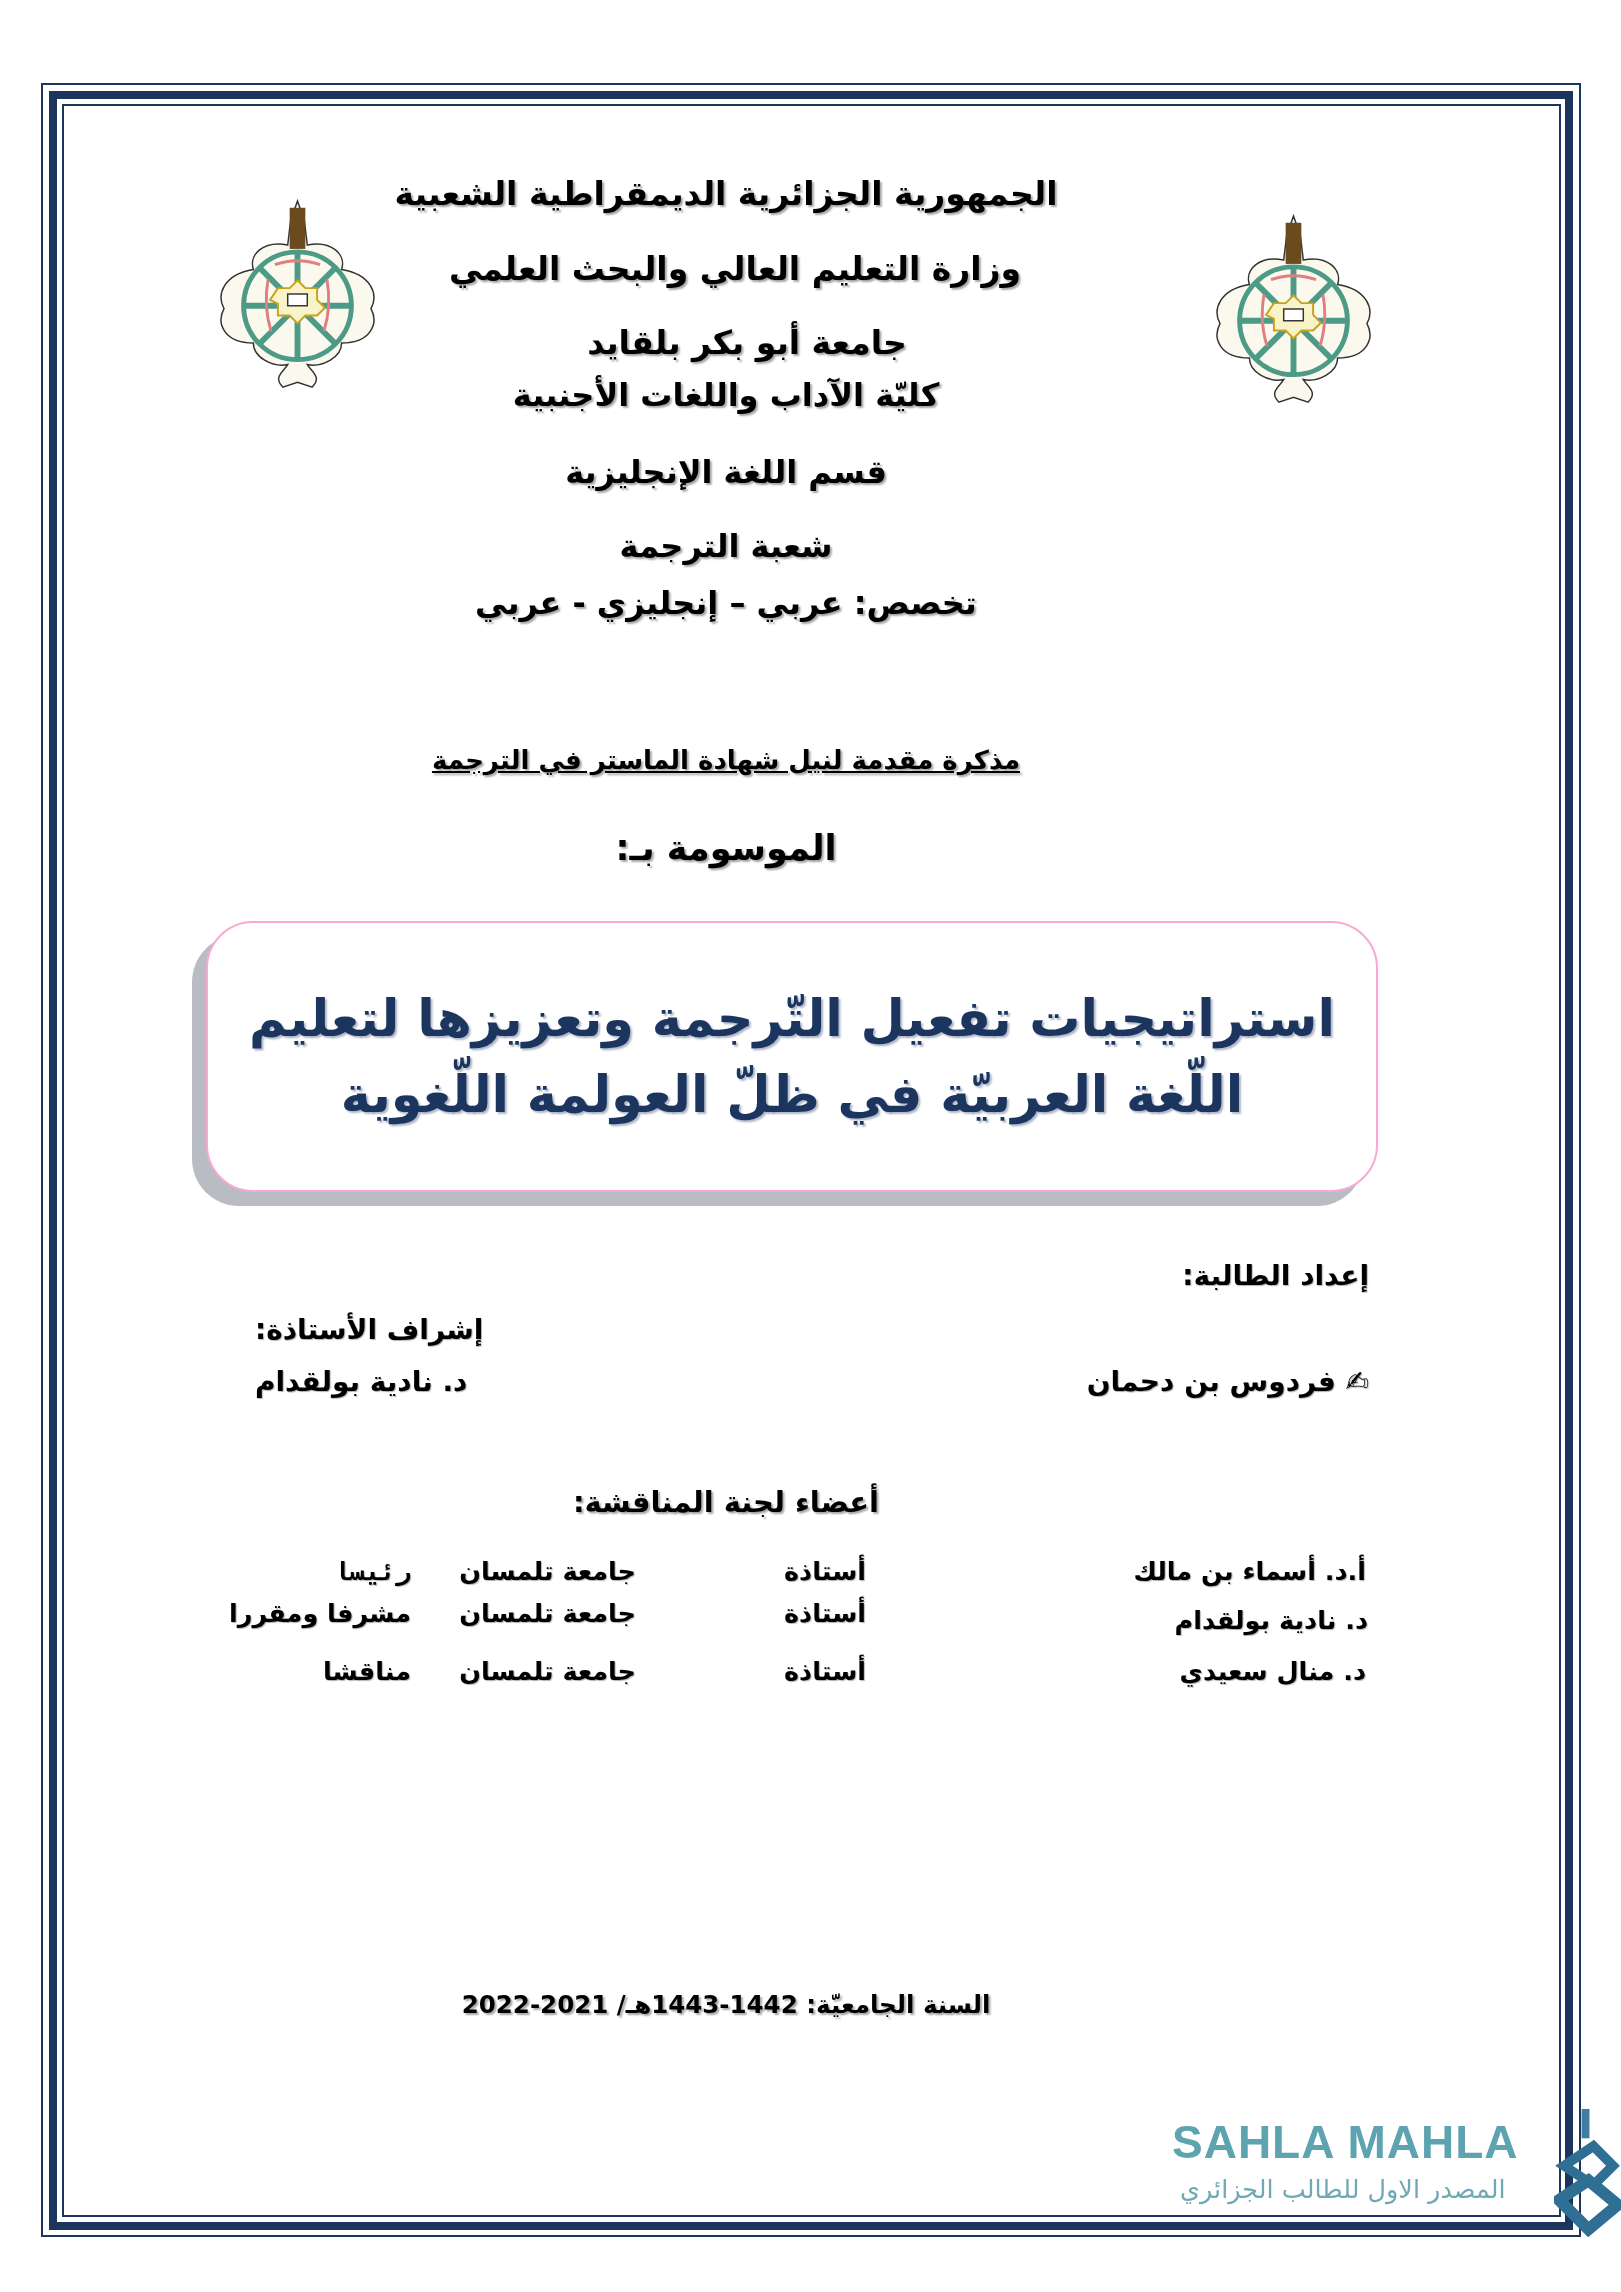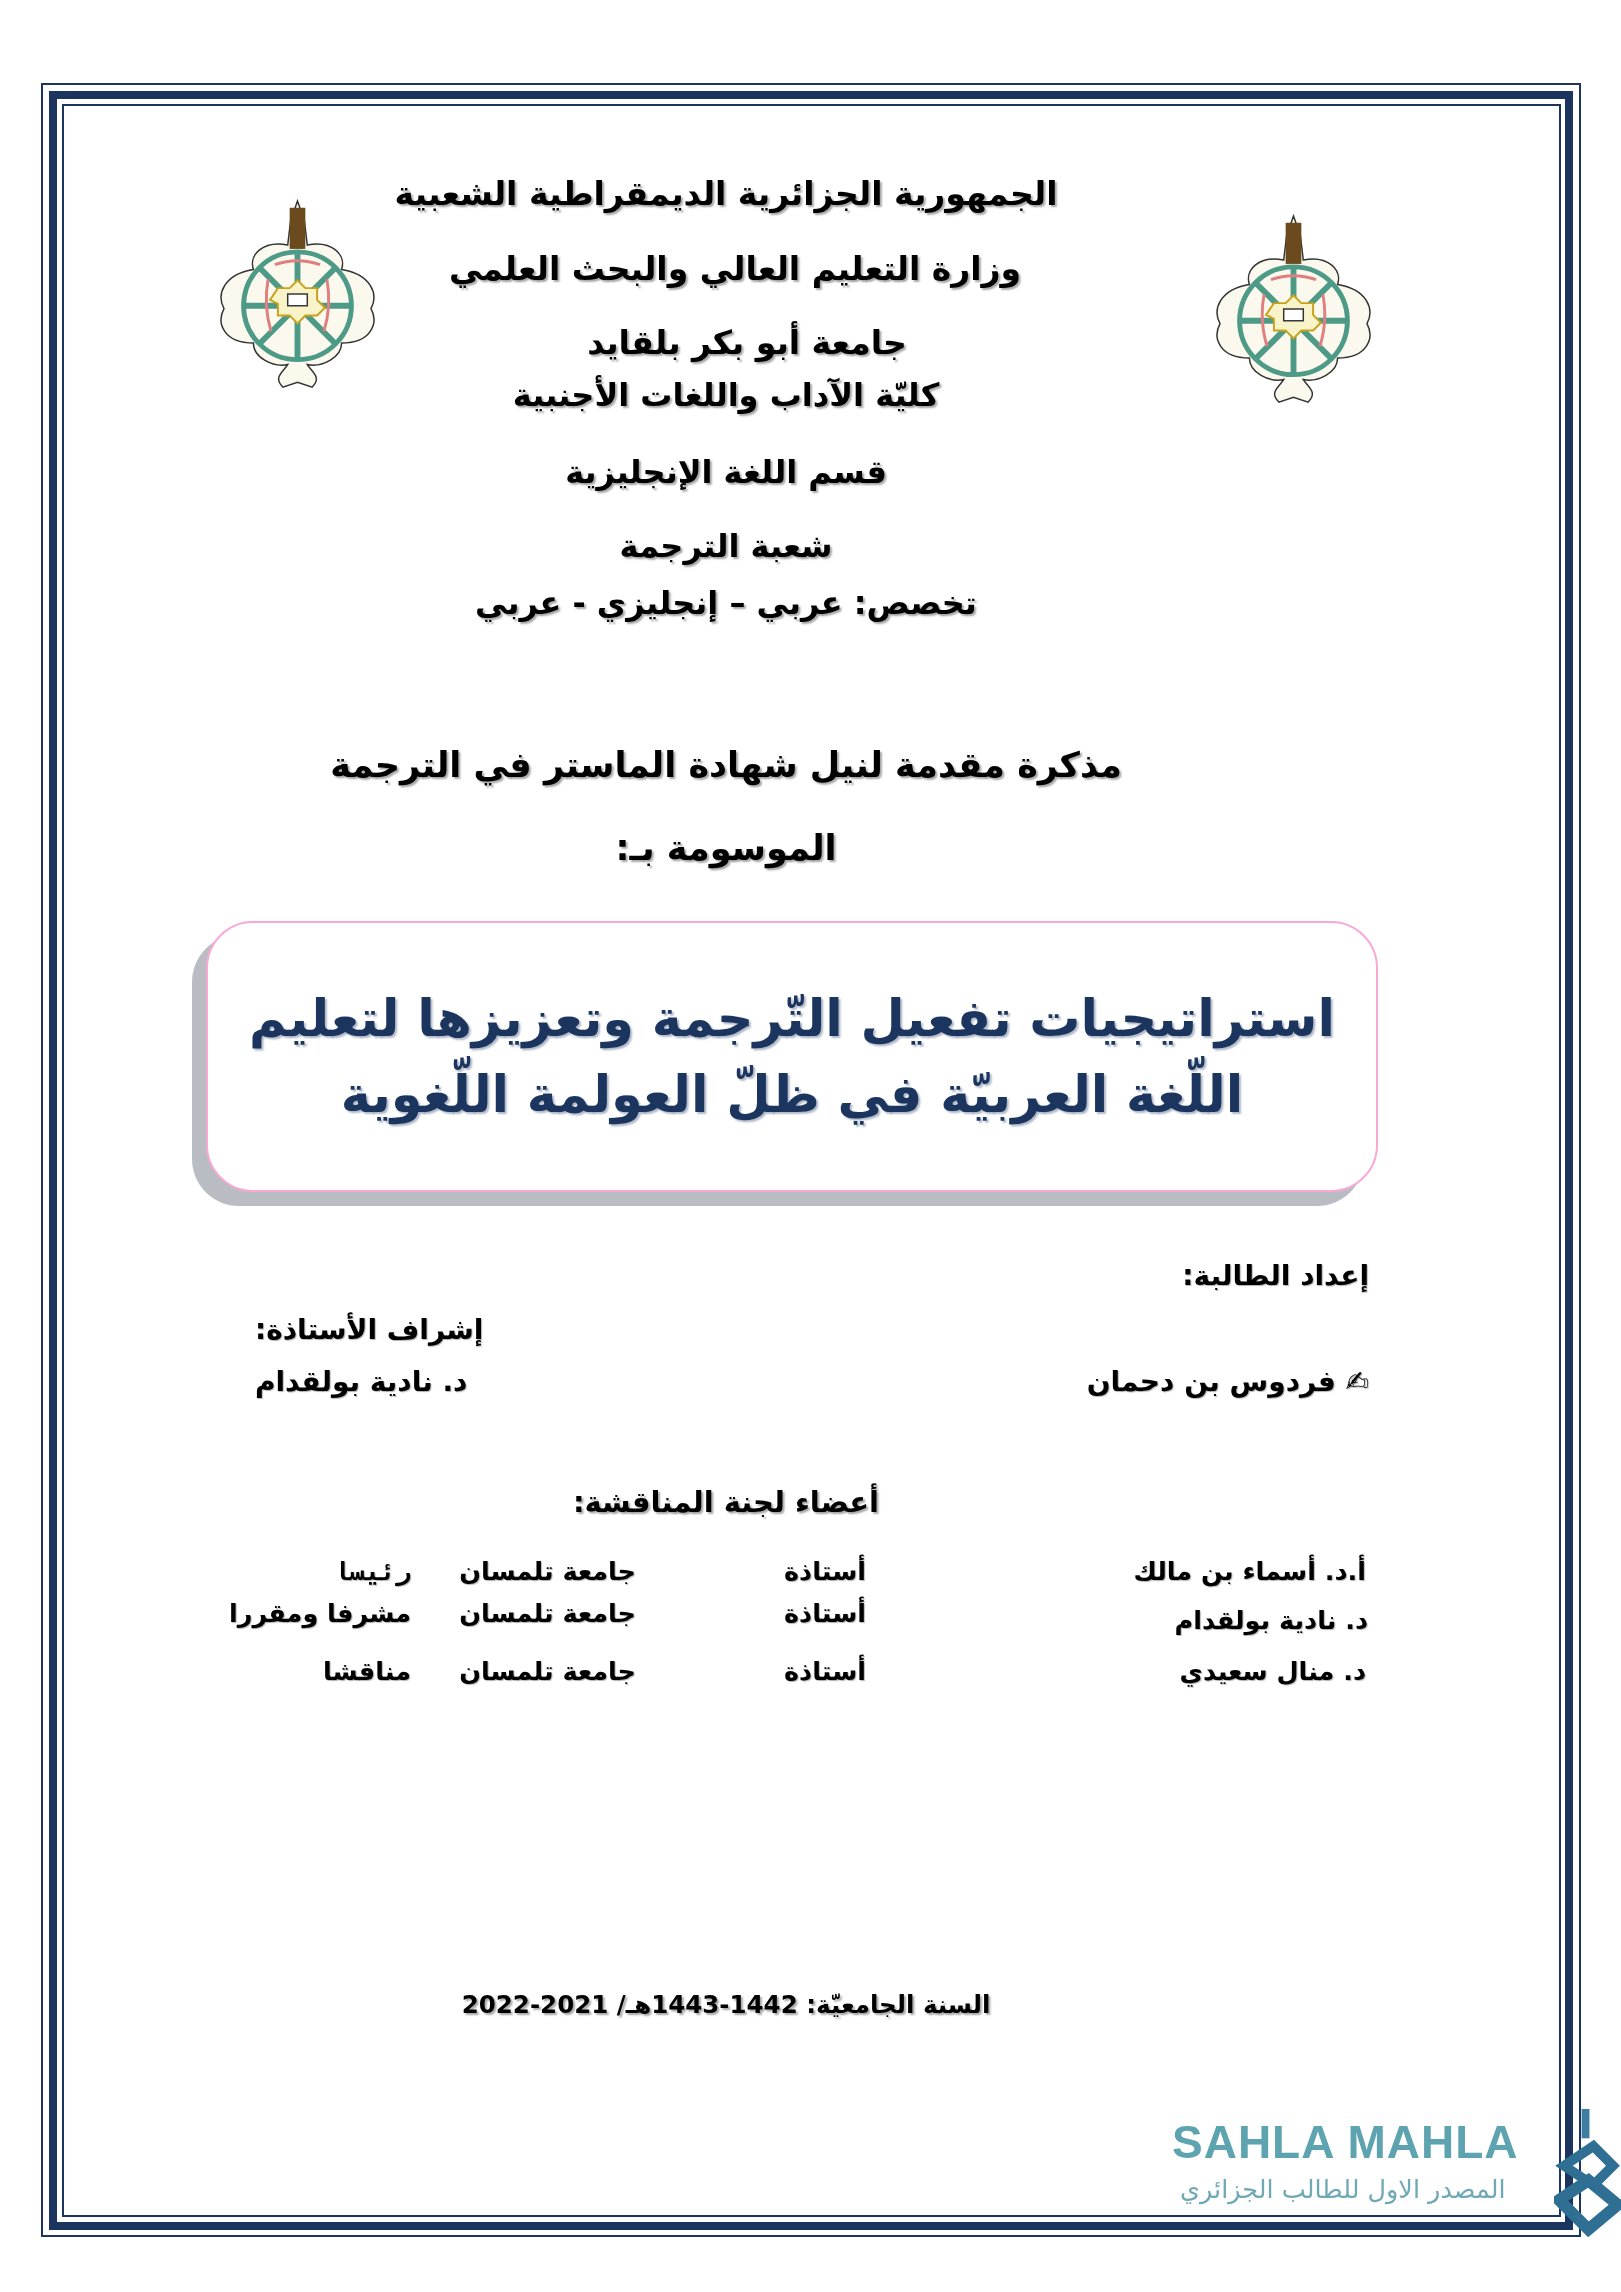--- a/index.html
+++ b/index.html
@@ -75,21 +75,21 @@
 </div>
 
 <div class="line h1" style="top:174px;">الجمهورية الجزائرية الديمقراطية الشعبية</div>
 <div class="line h1" style="top:249px;padding-left:9px;">وزارة التعليم العالي والبحث العلمي</div>
 <div class="line h1" style="top:323px;padding-left:21px;">جامعة أبو بكر بلقايد</div>
 <div class="line h2" style="top:376px;">كليّة الآداب واللغات الأجنبية</div>
 <div class="line h2" style="top:453px;">قسم اللغة الإنجليزية</div>
 <div class="line h2" style="top:527px;">شعبة الترجمة</div>
 <div class="line h2" style="top:584px;">تخصص: عربي – إنجليزي - عربي</div>
 
-<div class="line h1" style="top:745px; font-size:35px;">مذكرة مقدمة لنيل شهادة الماستر في الترجمة</div>
+<div class="line h1" style="top:745px; font-size:26px;text-decoration:underline;">مذكرة مقدمة لنيل شهادة الماستر في الترجمة</div>
 <div class="line h1" style="top:828px; font-size:35px;">الموسومة بـ:</div>
 
 <div class="abs title-shadow"></div>
 <div class="abs title-box">
   <div class="title-line">استراتيجيات تفعيل التّرجمة وتعزيزها لتعليم</div>
   <div class="title-line">اللّغة العربيّة في ظلّ العولمة اللّغوية</div>
 </div>
 
 <div class="rt f30" style="right:252px; top:1259px;">إعداد الطالبة:</div>
 <div class="rt f30" style="right:252px; top:1365px;">

